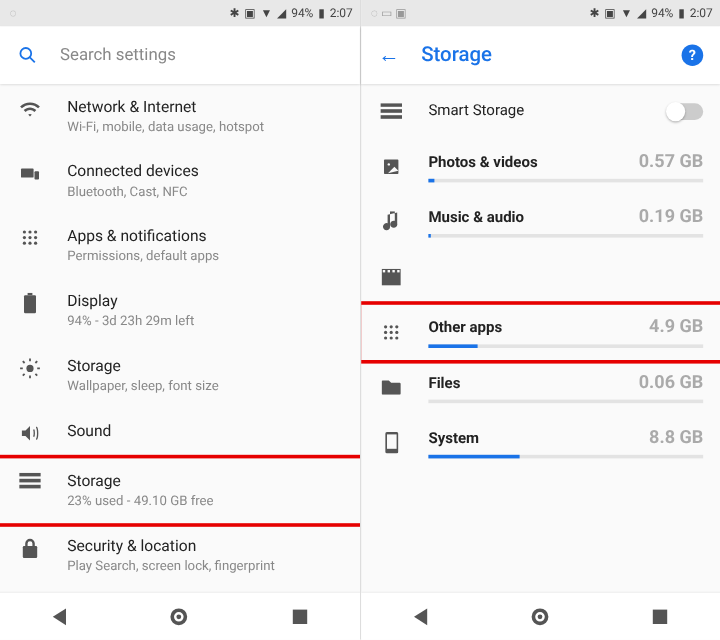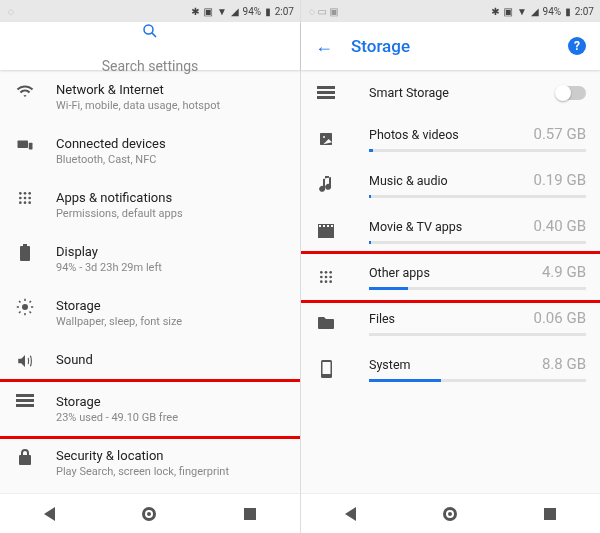--- a/index.html
+++ b/index.html
@@ -5,47 +5,47 @@
   * { box-sizing: border-box; margin: 0; padding: 0; }
   body { font-family: Roboto, Arial, sans-serif; background: #fff; width: 600px; height: 533px; overflow: hidden; }
   .container { display: flex; width: 600px; height: 533px; }
   .phone { width: 300px; height: 533px; background: #fafafa; position: relative; display: flex; flex-direction: column; }
   .phone + .phone { border-left: 1px solid #ddd; }
 
   .statusbar { height: 22px; background: #e8e8e8; display: flex; align-items: center; justify-content: flex-end; padding: 0 6px; font-size: 10px; color: #444; gap: 4px; }
   .statusbar .left-icon { margin-right: auto; margin-left: 2px; color: #999; }
 
   .appbar { height: 48px; background: #fff; display: flex; align-items: center; padding: 0 14px; gap: 18px; box-shadow: 0 1px 2px rgba(0,0,0,0.15); position: relative; z-index: 2; }
-  .appbar.search { color: #777; flex-direction: column; }
+  .appbar.search { color: #777; }
   .search-icon { color: #1a73e8; }
   .search-text { color: #888; font-size: 14px; }
   .back-arrow { color: #1a73e8; font-size: 18px; }
   .title { color: #1a73e8; font-size: 17px; font-weight: 500; }
   .help { margin-left: auto; width: 18px; height: 18px; border-radius: 50%; background: #1a73e8; color: #fff; display: flex; align-items: center; justify-content: center; font-size: 12px; font-weight: bold; }
 
   .list { flex: 1; overflow: hidden; }
   .item { display: flex; align-items: flex-start; padding: 12px 14px 12px 14px; gap: 20px; }
   .item .iconcol { width: 22px; display: flex; justify-content: center; padding-top: 0px; color: #555; }
   .item .textcol { flex: 1; }
   .item .title1 { font-size: 13px; color: #222; }
   .item .sub { font-size: 11px; color: #888; margin-top: 2px; }
 
   .highlight { border: 3px solid #e60000; margin: -3px; position: relative; z-index: 5; }
 
   
   .sitem { display: flex; align-items: center; padding: 8px 14px; gap: 20px; min-height: 46px; border-bottom: 1px solid transparent; }
   .sitem .iconcol { width: 22px; display: flex; justify-content: center; color: #555; }
-  .sitem .main { flex: 1; margin-left: 12px; }
+  .sitem .main { flex: 1; }
   .sitem .label { font-size: 12.5px; color: #222; }
   .sitem .size { font-size: 15px; color: #aaa; }
   .bar { height: 3px; background: #e3e3e3; margin-top: 6px; position: relative; width:100%; }
   .bar .fill { position: absolute; left: 0; top: 0; bottom: 0; background: #1a73e8; }
   .toggle { width: 30px; height: 14px; border-radius: 8px; background: #ccc; position: relative; }
   .toggle::after { content: ""; position: absolute; width: 16px; height: 16px; background: #fff; border-radius: 50%; top: -1px; left: -1px; box-shadow: 0 1px 2px rgba(0,0,0,0.3); }
-  .row-top { display: flex; align-items: baseline; justify-content: space-between; }
+  .row-top { display: flex; align-items: baseline; justify-content: space-between; font-weight: bold; }
 
   .navbar { height: 40px; background: #fff; display: flex; align-items: center; justify-content: space-around; border-top: 1px solid #eee; }
   .navbar .tri { width: 0; height: 0; border-top: 7px solid transparent; border-bottom: 7px solid transparent; border-right: 11px solid #555; }
   .navbar .circ { width: 14px; height: 14px; border: 2px solid #555; border-radius: 50%; box-shadow: 0 0 0 2px #fff, 0 0 0 3px #555 inset; background:#555; position:relative;}
   .navbar .circ::after{content:"";position:absolute;inset:1px;border:2px solid #fff;border-radius:50%;}
   .navbar .sq { width: 12px; height: 12px; background: #555; }
 
   svg { display: block; }
 </style>
 </head>
@@ -261,29 +261,20 @@
 
       <div class="sitem">
         <div class="iconcol">
             <svg width="16" height="14" viewBox="0 0 16 14" fill="#555">
               <rect x="0" y="0" width="16" height="14"></rect>
               <rect x="1" y="1" width="2" height="2" fill="#fafafa"></rect>
               <rect x="5" y="1" width="2" height="2" fill="#fafafa"></rect>
               <rect x="9" y="1" width="2" height="2" fill="#fafafa"></rect>
               <rect x="13" y="1" width="2" height="2" fill="#fafafa"></rect>
             </svg>
-          </div>
-        <div class="main">
-            <div class="row-top">
-              <span class="label">Movie &amp; TV apps</span>
-              <span class="size">0.40 GB</span>
-            </div>
-            <div class="bar">
-              <div class="fill" style="width:1%"></div>
-            </div>
           </div>
       </div>
 
       <div class="highlight">
         <div class="sitem">
           <div class="iconcol">
               <svg width="16" height="16" viewBox="0 0 24 24" fill="#555">
                 <circle cx="5" cy="5" r="2"></circle>
                 <circle cx="12" cy="5" r="2"></circle>
                 <circle cx="19" cy="5" r="2"></circle>

